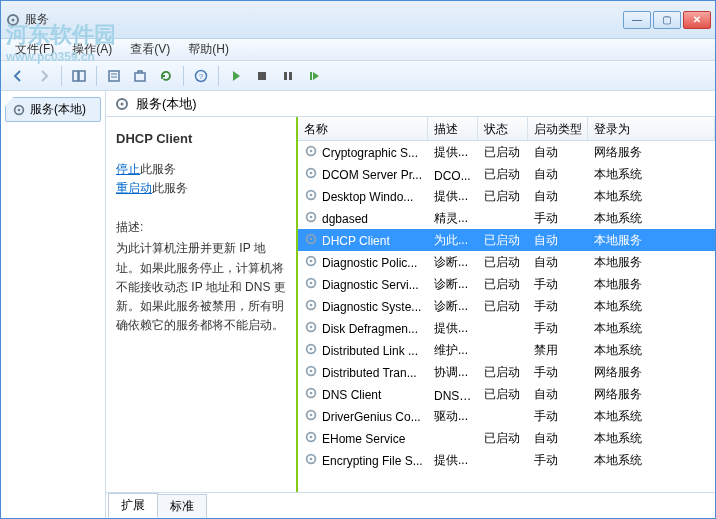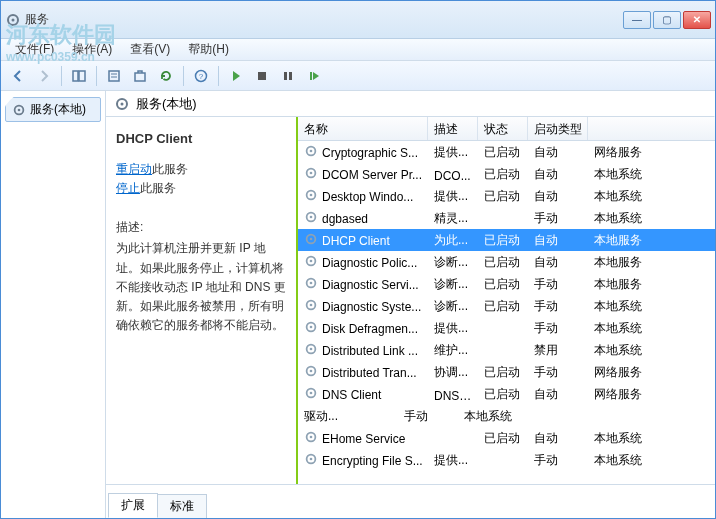--- a/index.html
+++ b/index.html
@@ -50,21 +50,21 @@
 .list-row .cell { padding:2px 6px; overflow:hidden; white-space:nowrap; text-overflow:ellipsis;}
 .list-row .nm { display:flex; align-items:center; gap:4px;}
 .gearsm { width:14px; height:14px; flex-shrink:0;}
 
 .col-name { width:130px;}
 .col-desc { width:50px;}
 .col-status { width:50px;}
 .col-start { width:60px;}
 .col-logon { flex:1; min-width:60px;}
 
-.tabs { height:34px; display:flex; align-items:flex-end; padding-left:2px; gap:0; font-size:12px; background:#fff; border-top:1px solid #cfdce9; margin-top:auto;}
+.tabs { height:26px; display:flex; align-items:flex-end; padding-left:2px; gap:0; font-size:12px; background:#fff; border-top:1px solid #cfdce9; margin-top:auto;}
 .tabs .tab { padding:3px 12px; border:1px solid #bfcfdf; border-bottom:none; background:#f4f8fc; cursor:pointer; margin-right:-1px;}
 .tabs .tab.active { background:#fff; border-bottom:1px solid #fff; position:relative; z-index:1;}
 
 
 .play { fill:#4aa24a;}
 .stop { fill:#555;}
 .pause { fill:#555;}
 .stepr { fill:#4aa24a;}
 
 
@@ -191,35 +191,36 @@
             <circle cx="8" cy="8" r="1.5" fill="#6b7c8d"></circle>
           </svg>
         <span>服务(本地)</span>
       </div>
 
       <div class="rp-body">
 
         <div class="detailpane">
           <div class="svc-name">DHCP Client</div>
           <div>
-            <a>重启动</a><span>此服务</span>
+            <a>停止</a><span>此服务</span>
           </div>
           <div>
-            <a>停止</a><span>此服务</span>
+            <a>重启动</a><span>此服务</span>
           </div>
           <div class="desc-label">描述:</div>
           <div class="desc">为此计算机注册并更新 IP 地址。如果此服务停止，计算机将不能接收动态 IP 地址和 DNS 更新。如果此服务被禁用，所有明确依赖它的服务都将不能启动。</div>
         </div>
 
         <div class="listpane">
           <div class="list-header">
             <div class="col col-name">名称</div>
             <div class="col col-desc">描述</div>
             <div class="col col-status">状态</div>
             <div class="col col-start">启动类型</div>
+            <div class="col col-logon">登录为</div>
           </div>
           <div class="list-body" id="list-body">
               <div class="list-row">
                 <div class="cell col-name nm">
                   <span><svg class="gearsm" viewBox="0 0 16 16">
                       <circle cx="8" cy="8" r="5" fill="none" stroke="#8ea2b3" stroke-width="2"></circle>
                       <circle cx="8" cy="8" r="1.5" fill="#8ea2b3"></circle>
                     </svg></span>
                   <span>Cryptographic S...</span>
                 </div>
@@ -365,20 +366,27 @@
                       <circle cx="8" cy="8" r="1.5" fill="#8ea2b3"></circle>
                     </svg></span>
                   <span>DNS Client</span>
                 </div>
                 <div class="cell col-desc">DNS ...</div>
                 <div class="cell col-status">已启动</div>
                 <div class="cell col-start">自动</div>
                 <div class="cell col-logon">网络服务</div>
               </div>
               <div class="list-row">
+                <div class="cell col-name nm">
+                  <span><svg class="gearsm" viewBox="0 0 16 16">
+                      <circle cx="8" cy="8" r="5" fill="none" stroke="#8ea2b3" stroke-width="2"></circle>
+                      <circle cx="8" cy="8" r="1.5" fill="#8ea2b3"></circle>
+                    </svg></span>
+                  <span>DriverGenius Co...</span>
+                </div>
                 <div class="cell col-desc">驱动...</div>
                 <div class="cell col-status"></div>
                 <div class="cell col-start">手动</div>
                 <div class="cell col-logon">本地系统</div>
               </div>
               <div class="list-row">
                 <div class="cell col-name nm">
                   <span><svg class="gearsm" viewBox="0 0 16 16">
                       <circle cx="8" cy="8" r="5" fill="none" stroke="#8ea2b3" stroke-width="2"></circle>
                       <circle cx="8" cy="8" r="1.5" fill="#8ea2b3"></circle>

